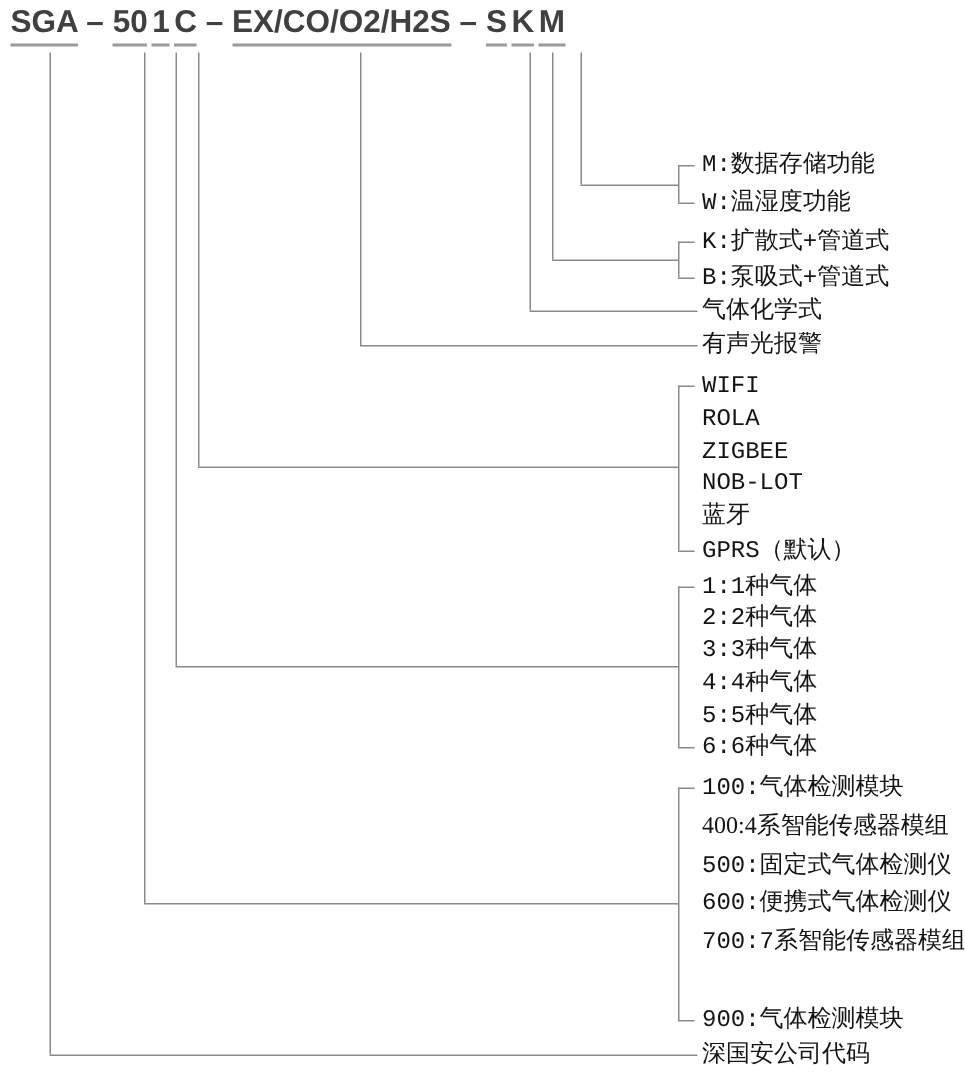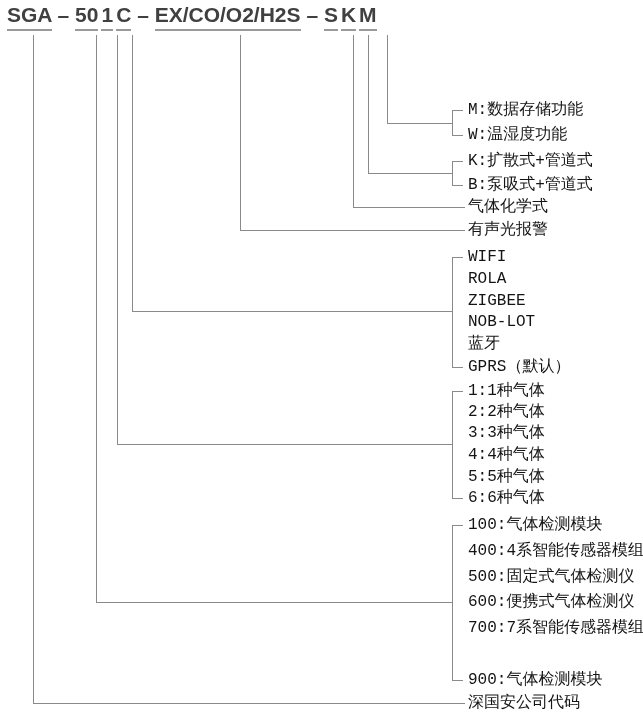--- a/index.html
+++ b/index.html
@@ -86,21 +86,21 @@
   <div class="lbl" style="top:357px;">GPRS（默认）</div>
 
   <div class="lbl" style="top:381px;">1:1种气体</div>
   <div class="lbl" style="top:402px;">2:2种气体</div>
   <div class="lbl" style="top:423px;">3:3种气体</div>
   <div class="lbl" style="top:445px;font-family:Liberation Mono, monospace;">4:4种气体</div>
   <div class="lbl" style="top:467px;">5:5种气体</div>
   <div class="lbl" style="top:488px;">6:6种气体</div>
 
   <div class="lbl" style="top:515px;">100:气体检测模块</div>
-  <div class="lbl" style="top:541px;">400:4系智能传感器模组</div>
+  <div class="lbl" style="top:541px;font-family:Liberation Serif, serif;">400:4系智能传感器模组</div>
   <div class="lbl" style="top:567px;">500:固定式气体检测仪</div>
   <div class="lbl" style="top:592px;">600:便携式气体检测仪</div>
   <div class="lbl" style="top:618px;">700:7系智能传感器模组</div>
   <div class="lbl" style="top:670px;">900:气体检测模块</div>
 
   <div class="lbl" style="top:693px;">深国安公司代码</div>
 
 </div>
 
 </body></html>

